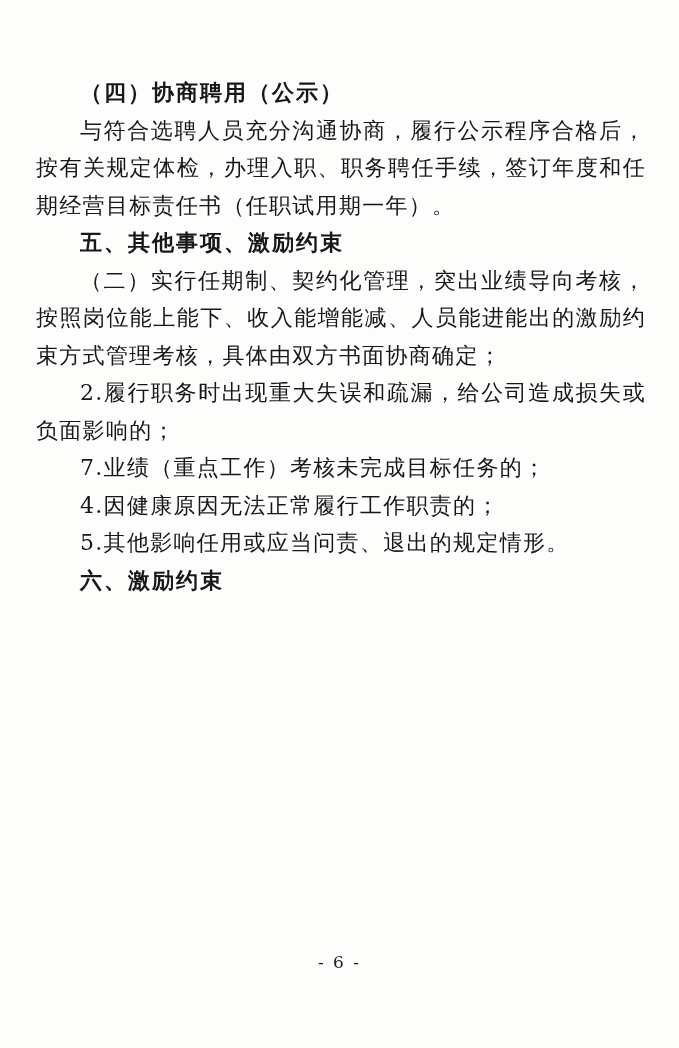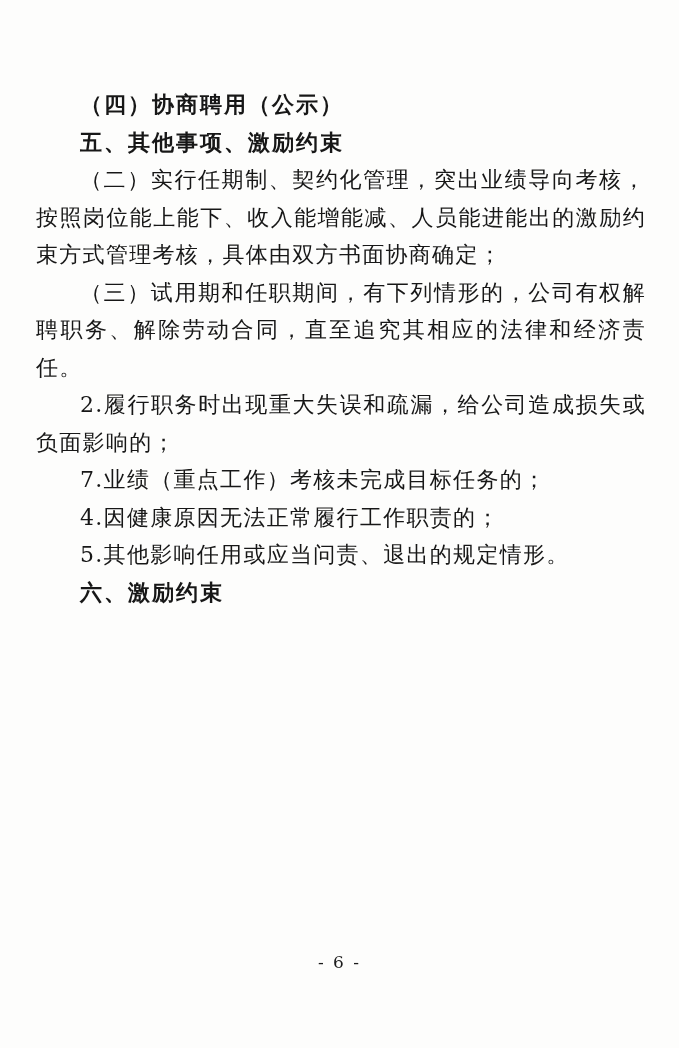--- a/index.html
+++ b/index.html
@@ -12,21 +12,21 @@
     width: 679px;
     height: 1048px;
     margin: 0 auto;
     background: #fdfdfc;
     overflow: hidden;
     color: #171717;
     font-family: "DejaVu Serif", "Liberation Serif", serif;
   }
   .doc-body {
     position: absolute;
-    top: 86px;
+    top: 74px;
     left: 36px;
     width: 610px;
   }
   .doc-body p {
     margin: 0;
     font-size: 22px;
     line-height: 37.5px;
     letter-spacing: 1.3px;
     text-indent: 2em;
     text-align: justify;
@@ -53,23 +53,23 @@
     color: #1b1b1b;
     font-family: "DejaVu Serif", "Liberation Serif", serif;
   }
 </style>
 </head>
 <body>
 
 <div class="page">
   <div class="doc-body">
       <p class="h2">（四）协商聘用（公示）</p>
+      <p class="body">与符合选聘人员充分沟通协商，履行公示程序合格后，按有关规定体检，办理入职、职务聘任手续，签订年度和任期经营目标责任书（任职试用期一年）。</p>
       <p class="h1">五、其他事项、激励约束</p>
       <p class="body">（二）实行任期制、契约化管理，突出业绩导向考核，按照岗位能上能下、收入能增能减、人员能进能出的激励约束方式管理考核，具体由双方书面协商确定；</p>
-      <p class="body">（三）试用期和任职期间，有下列情形的，公司有权解聘职务、解除劳动合同，直至追究其相应的法律和经济责任。</p>
       <p class="body">2.履行职务时出现重大失误和疏漏，给公司造成损失或负面影响的；</p>
       <p class="body">7.业绩（重点工作）考核未完成目标任务的；</p>
       <p class="body">4.因健康原因无法正常履行工作职责的；</p>
       <p class="body">5.其他影响任用或应当问责、退出的规定情形。</p>
       <p class="h1">六、激励约束</p>
     </div>
   <div class="page-number">- 6 -</div>
 </div>
 
 </body></html>

